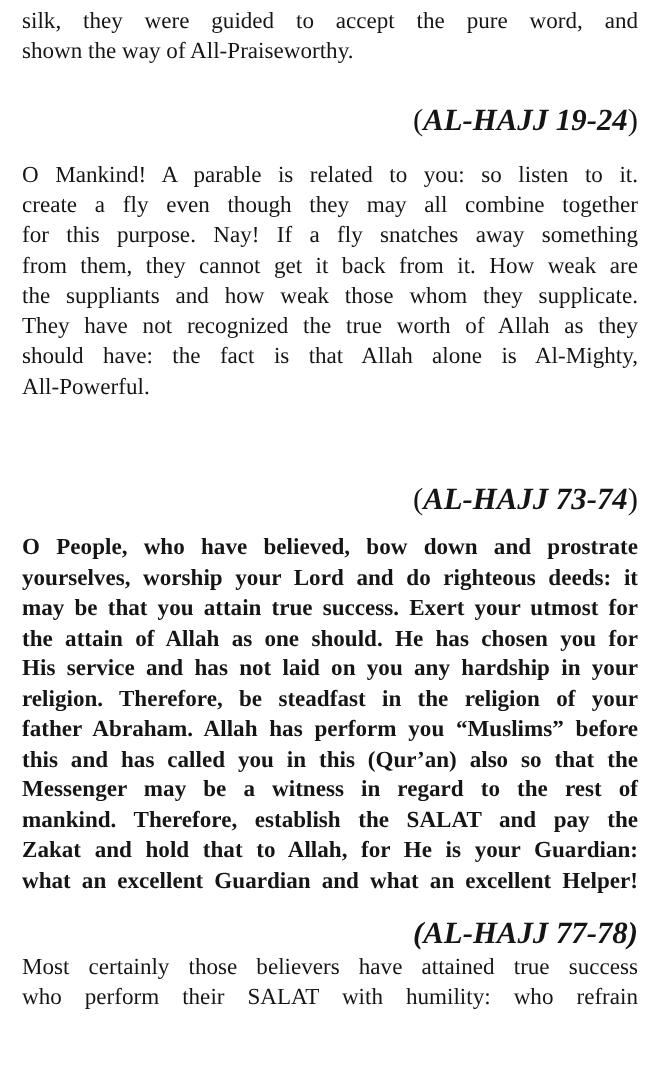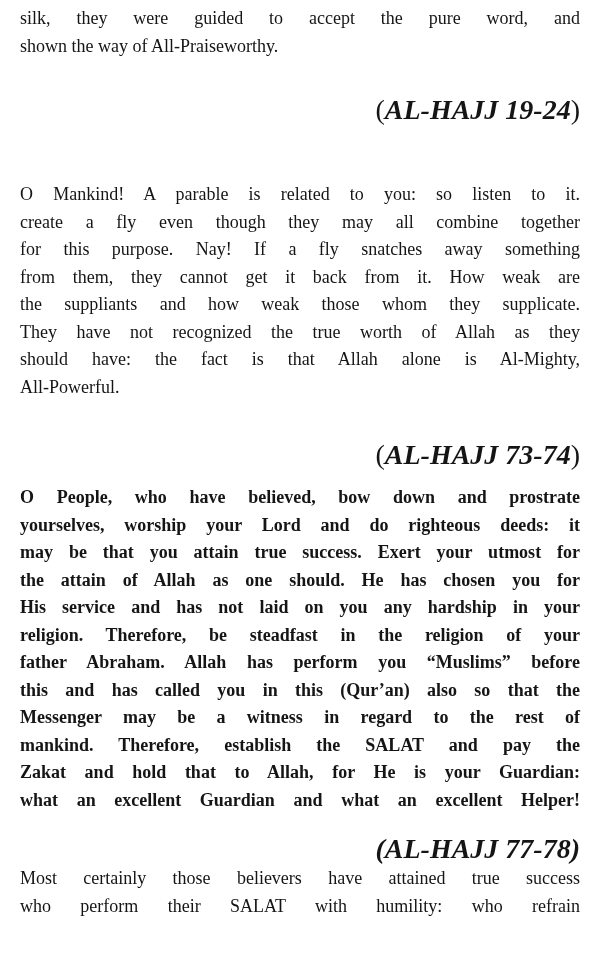--- a/index.html
+++ b/index.html
@@ -1,38 +1,38 @@
 <!DOCTYPE html>
 <html><head>
 <meta charset="utf-8">
 <style>
   html, body { margin: 0; padding: 0; background: #ffffff; }
   body { width: 600px; height: 972px; position: relative; overflow: hidden;
          font-family: "Liberation Serif", "DejaVu Serif", serif; color: #151515; }
-  .para { position: absolute; left: 20px; width: 560px; font-size: 18px; line-height: 27.5px;
+  .para { position: absolute; left: 20px; width: 560px; font-size: 21px; line-height: 27.5px;
           text-align: justify; margin: 0; }
   .line { display: block; text-align: justify; text-align-last: justify; white-space: nowrap; height: 27.5px; }
   .line.last { text-align-last: left; }
   .cite { position: absolute; right: 20px; font-size: 28px; font-weight: bold; font-style: italic; line-height: 28px; }
   .cite .paren { font-style: normal; font-weight: normal; }
   .pagenum { position: absolute; right: 20px; top: 980px; font-size: 20px; }
 </style>
 </head>
 <body>
 
 <div class="para" style="top:5px;">
   <span class="line">silk, they were guided to accept the pure word, and</span>
   <span class="line last">shown the way of All-Praiseworthy.</span>
 </div>
 
 <div class="cite" style="top:96px;">
   <span class="paren">(</span><span>AL-HAJJ 19-24</span><span class="paren">)</span>
 </div>
 
-<div class="para" style="top:145px;margin-top:36px;">
+<div class="para" style="top:145px;">
   <span class="line">O Mankind! A parable is related to you: so listen to it.</span>
   <span class="line">create a fly even though they may all combine together</span>
   <span class="line">for this purpose. Nay! If a fly snatches away something</span>
   <span class="line">from them, they cannot get it back from it. How weak are</span>
   <span class="line">the suppliants and how weak those whom they supplicate.</span>
   <span class="line">They have not recognized the true worth of Allah as they</span>
   <span class="line">should have: the fact is that Allah alone is Al-Mighty,</span>
   <span class="line last">All-Powerful.</span>
 </div>
 

